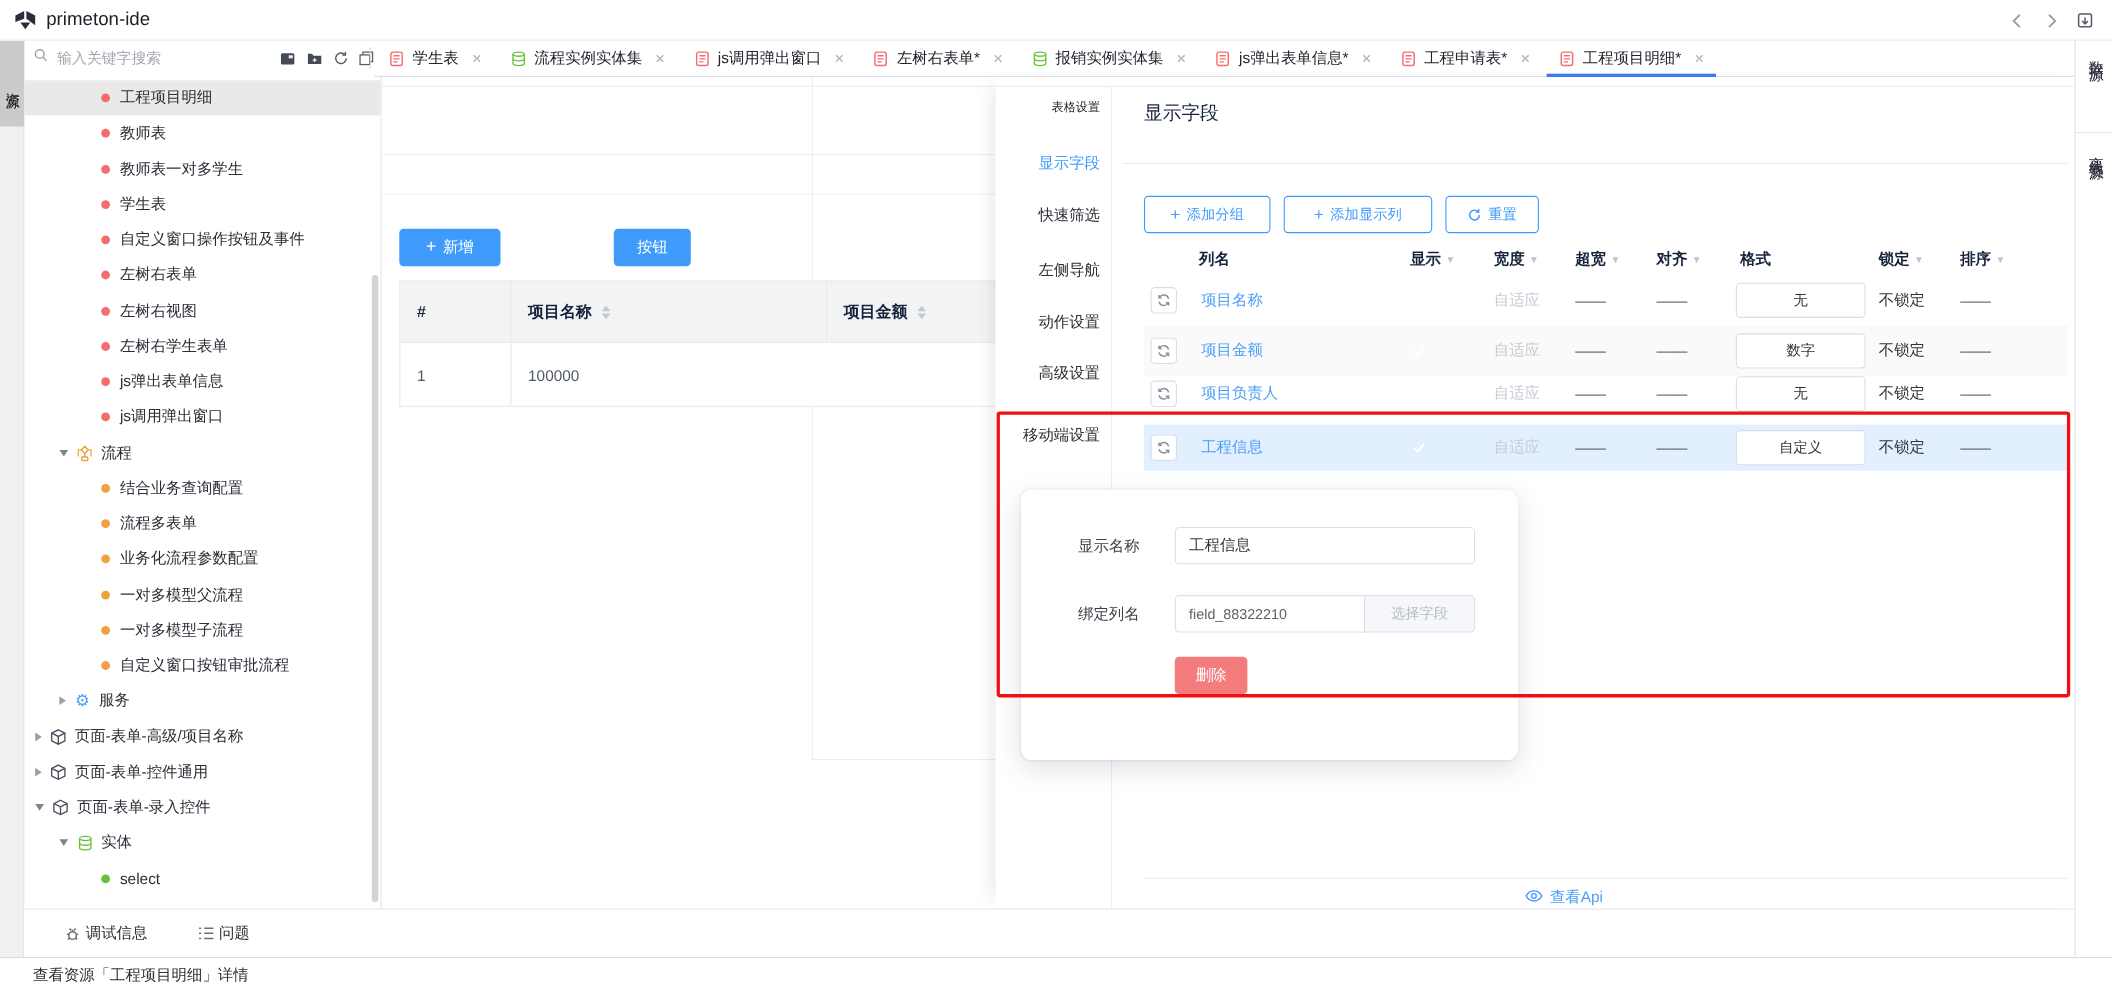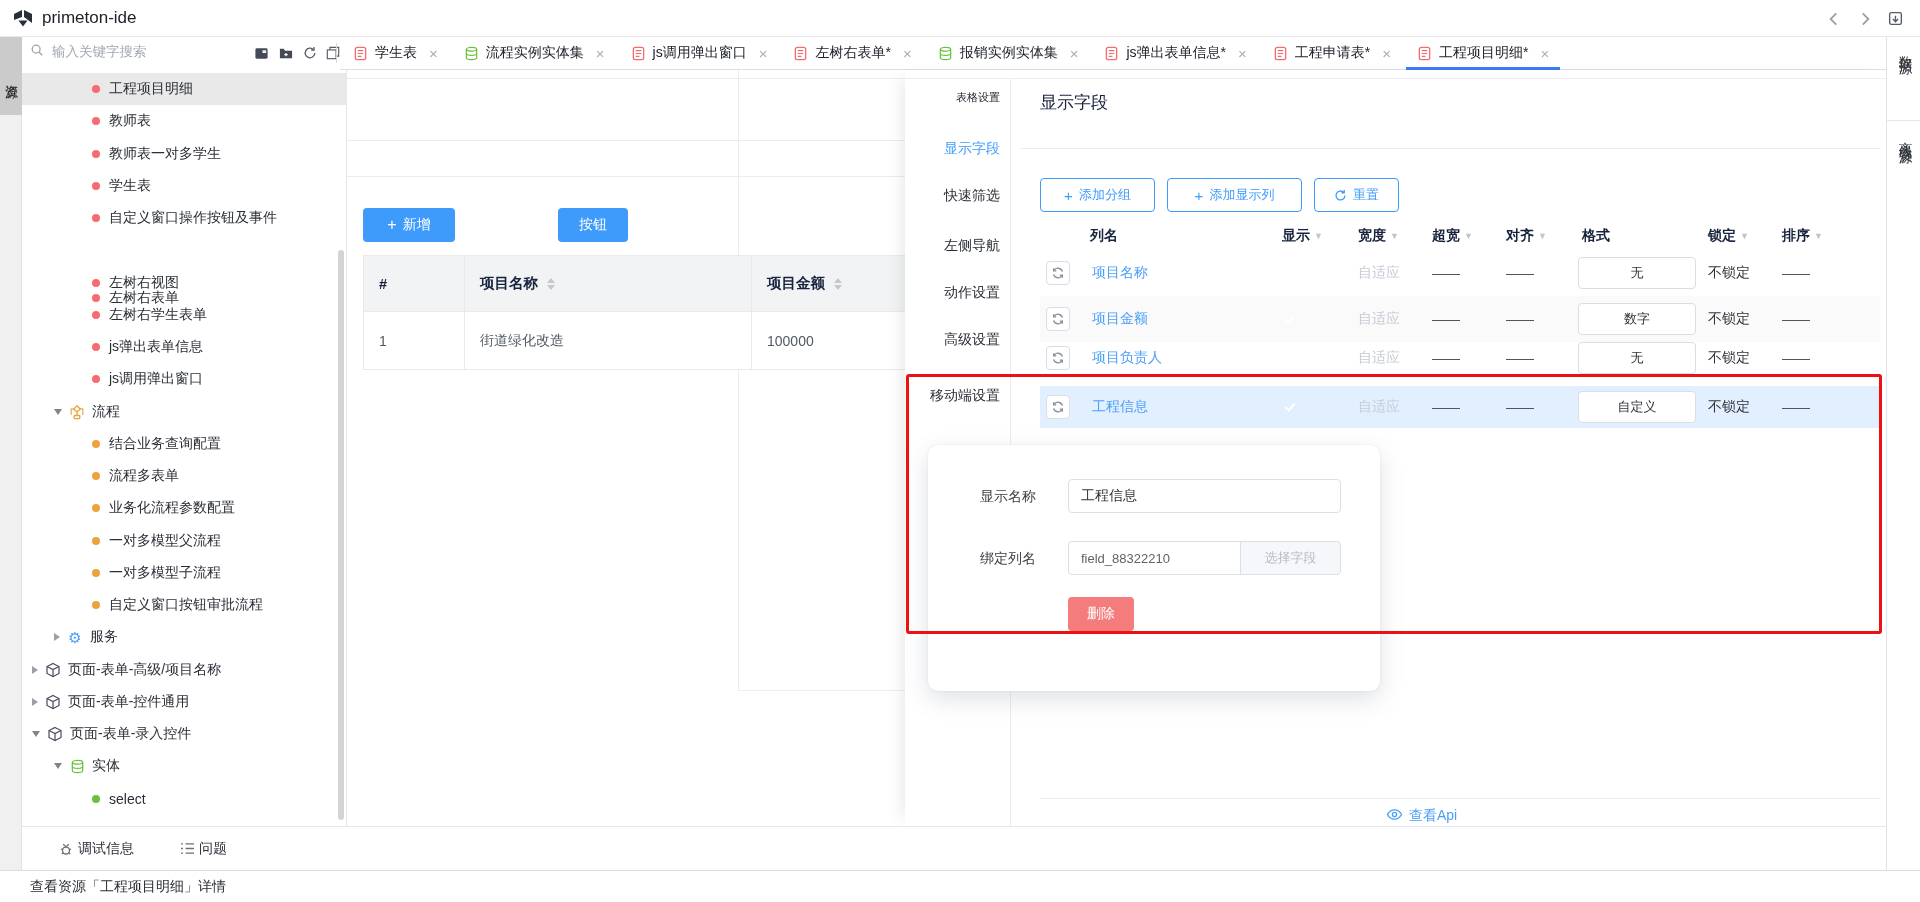--- a/index.html
+++ b/index.html
@@ -285,21 +285,21 @@
         <span>教师表一对多学生</span>
       </div>
       <div class="trow" style="top: 99.75px; padding-left: 70px;">
         <span class="dot" style="background:#f56c6c"></span>
         <span>学生表</span>
       </div>
       <div class="trow" style="top: 132px; padding-left: 70px;">
         <span class="dot" style="background:#f56c6c"></span>
         <span>自定义窗口操作按钮及事件</span>
       </div>
-      <div class="trow" style="top: 164.25px; padding-left: 70px; margin-top: 48px;">
+      <div class="trow" style="top: 164.25px; padding-left: 70px;">
         <span class="dot" style="background:#f56c6c"></span>
         <span>左树右表单</span>
       </div>
       <div class="trow" style="top: 196.5px; padding-left: 70px;">
         <span class="dot" style="background:#f56c6c"></span>
         <span>左树右视图</span>
       </div>
       <div class="trow" style="top: 228.75px; padding-left: 70px;">
         <span class="dot" style="background:#f56c6c"></span>
         <span>左树右学生表单</span>
@@ -437,21 +437,20 @@
       <div class="mtc c2">
           <span>项目金额</span>
           <span class="sort">
             <i class="u"></i>
             <i class="d"></i>
           </span>
         </div>
     </div>
     <div class="mtr">
       <div class="mtc c0">1</div>
-      <div class="mtc c1">街道绿化改造</div>
       <div class="mtc c2">100000</div>
     </div>
   </div>
 </div>
 
 <div class="overlay">
   <div class="ovl-topline"></div>
   <div class="menuborder"></div>
   <div class="menu-title">表格设置</div>
   <div id="settings-menu">

